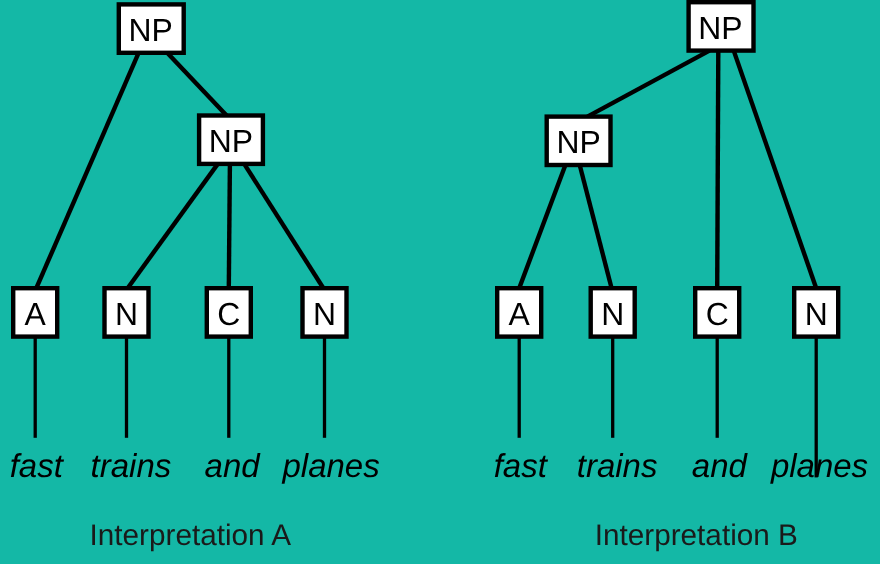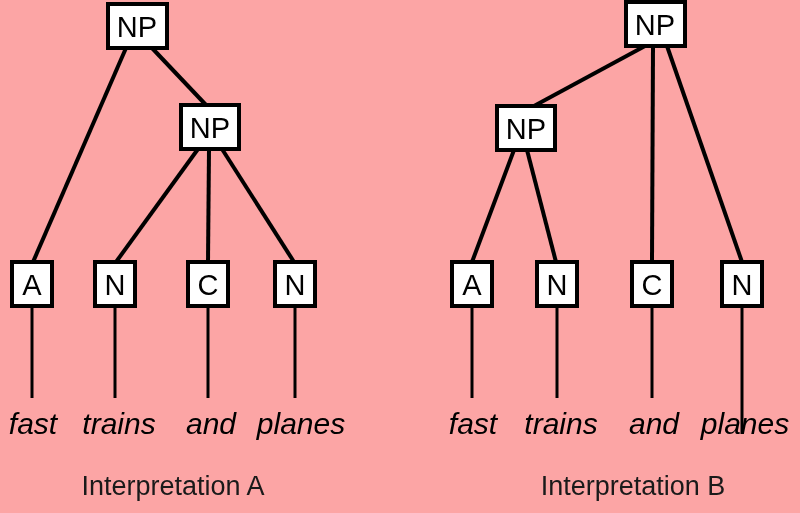--- a/index.html
+++ b/index.html
@@ -11,21 +11,21 @@
   body {
     width: 800px;
     height: 513px;
     font-family: "Liberation Sans", sans-serif;
     overflow: hidden;
   }
   #diagram-root {
     position: relative;
     width: 800px;
     height: 513px;
-    background: #fca5a5;
+    background: #14b8a6;
   }
   svg.tree-canvas {
     position: absolute;
     top: 0;
     left: 0;
     width: 800px;
     height: 513px;
     display: block;
   }
   .branch-edge {

